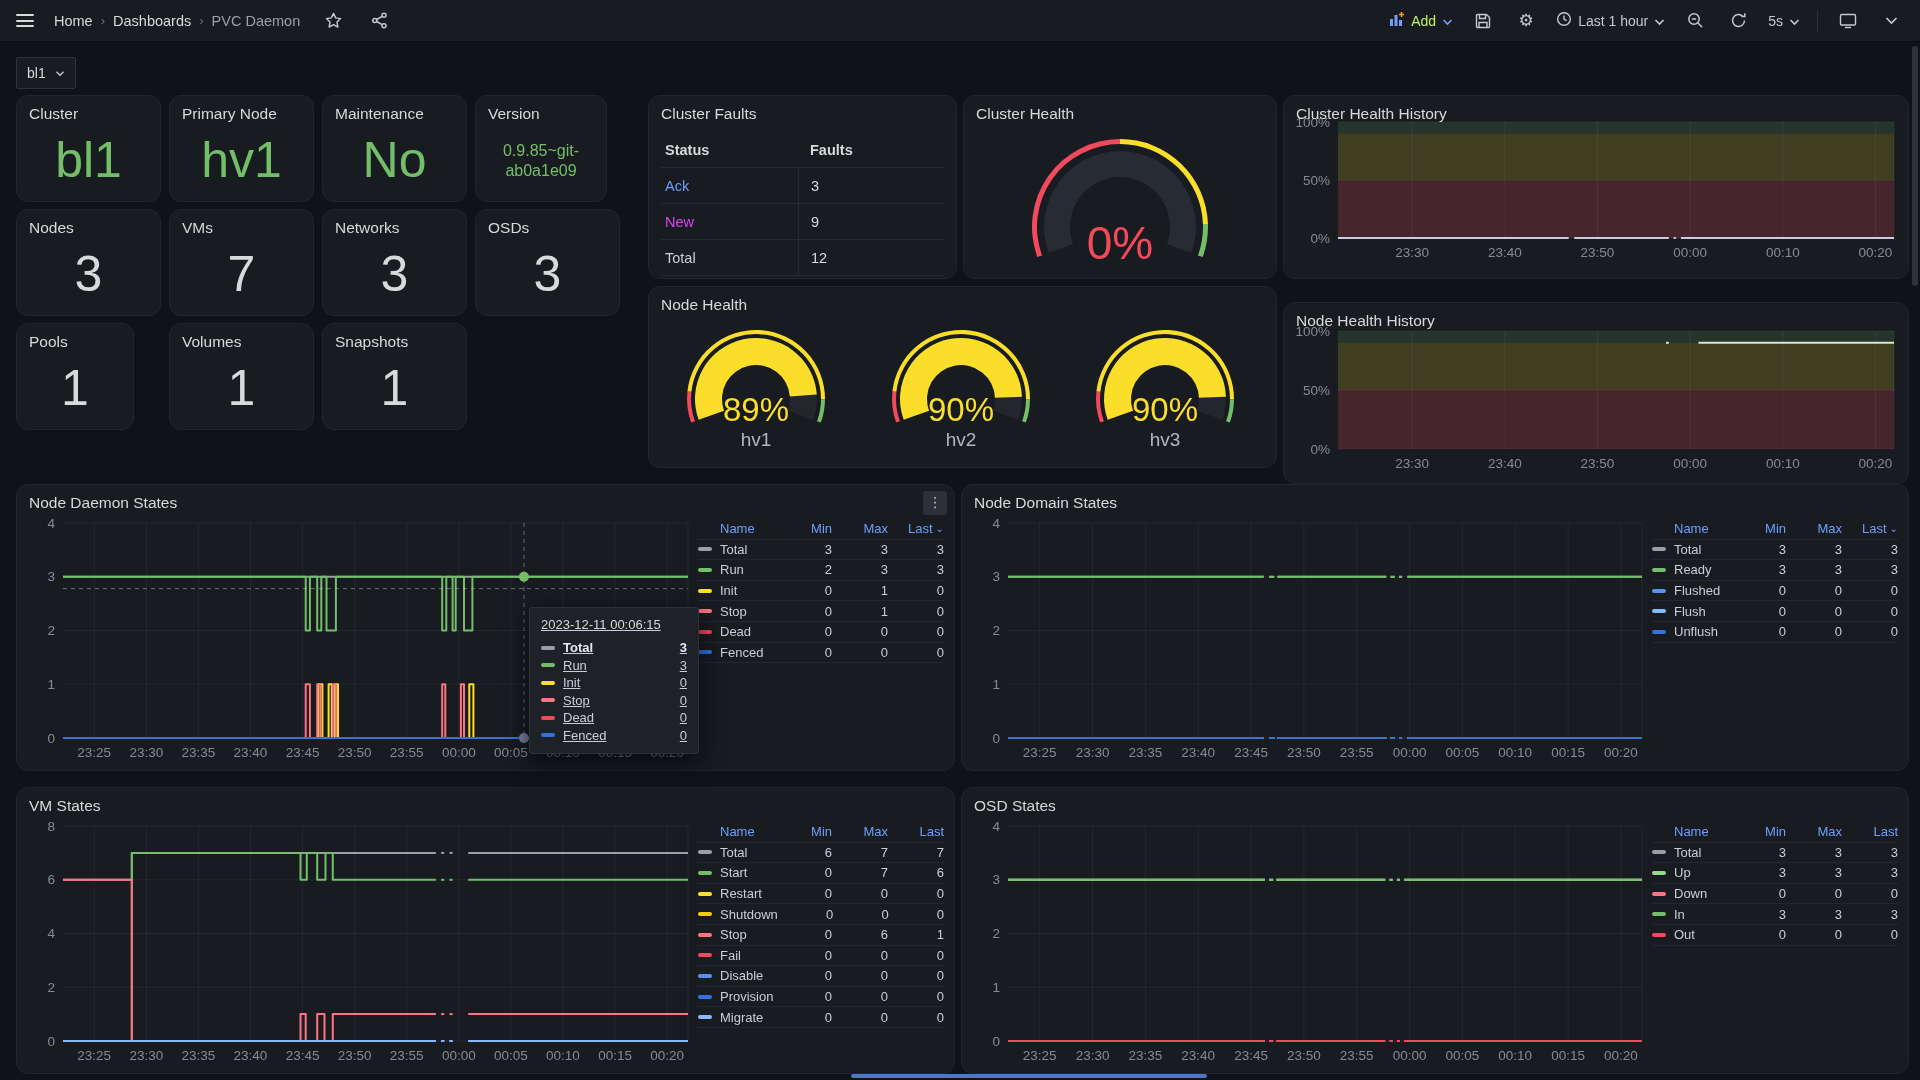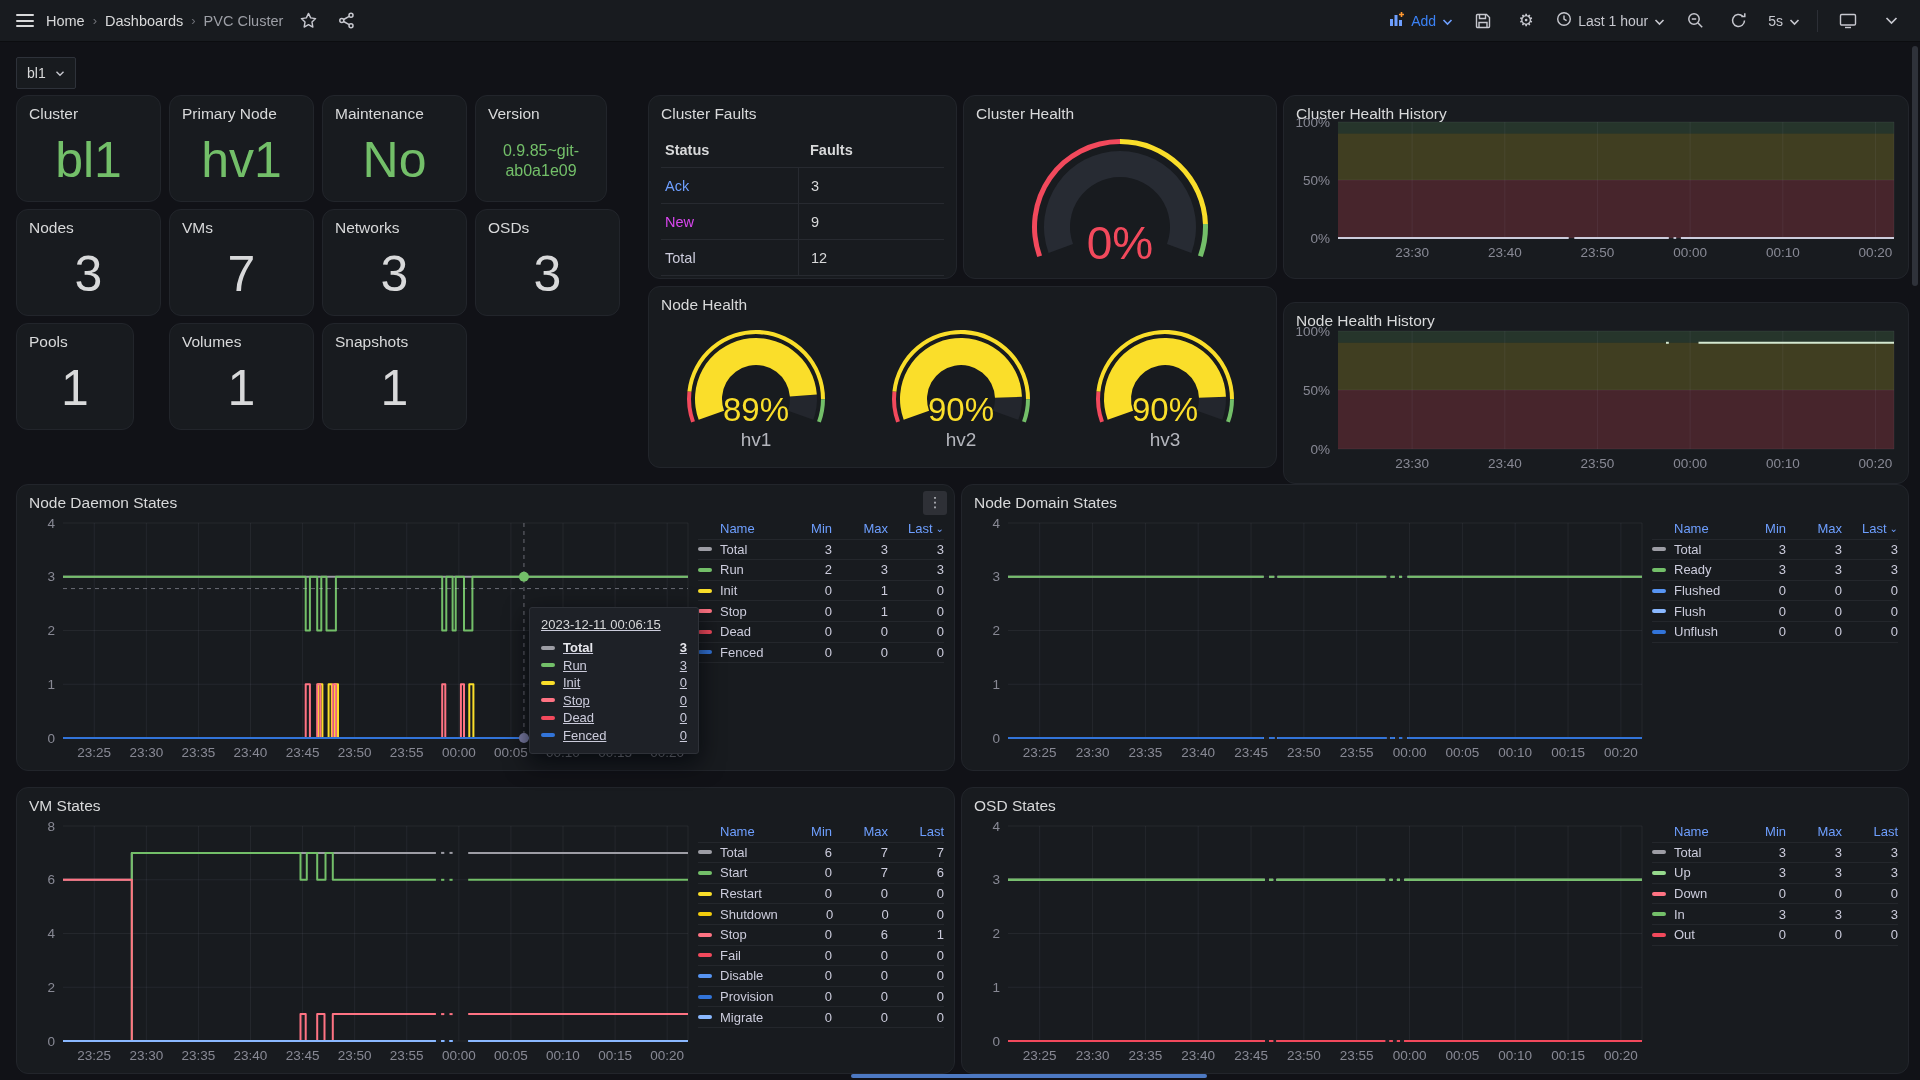--- a/index.html
+++ b/index.html
@@ -5,32 +5,32 @@
   html,body{margin:0;padding:0}
   body{width:1920px;height:1080px;overflow:hidden;background:#111217;
        font-family:"Liberation Sans",sans-serif;color:#ccccdc;position:relative}
   svg text{font-family:"Liberation Sans",sans-serif}
 
   
   .nav{position:absolute;top:0;left:0;right:0;height:42px;background:#181b1f;
        border-bottom:1px solid #0c0d10;display:flex;align-items:center;
        justify-content:space-between;padding:0 16px;box-sizing:border-box;z-index:50}
   .nav-left,.nav-right{display:flex;align-items:center}
-  .nav-left>*{margin-right:12px}
+  .nav-left>*{margin-right:20px}
   .burger{display:flex;flex-direction:column;justify-content:space-between;width:18px;height:13px;cursor:pointer}
   .burger span{height:2px;background:#d8d9da;border-radius:1px}
   .crumbs{display:flex;align-items:center;font-size:14.5px}
   .crumb{color:#d8d9da;cursor:pointer}
   .crumb.current{color:#9d9fa6}
   .crumb-sep{color:#6e7077;margin:0 8px;font-size:13px}
   .nav-ico{display:flex;align-items:center;justify-content:center;width:26px;height:26px;
            color:#c7c8cf;cursor:pointer;border-radius:3px}
   .nav-right>*{margin-left:17px}
   .nav-btn{display:flex;align-items:center;gap:6px;font-size:14px;color:#c7c8cf;cursor:pointer}
-  .nav-btn.blue{color:#3b82f6}
+  .nav-btn.blue{color:#bef264}
   .nav-divider{width:1px;height:22px;background:#2c2f36}
   .gear-glyph{font-size:17px;line-height:1}
 
   
   .var-pill{position:absolute;left:16px;top:57px;height:30px;background:#181b1f;
             border:1px solid #2e323a;border-radius:2px;display:flex;align-items:center;
             gap:9px;padding:0 10px;font-size:14px;color:#d8d9da;cursor:pointer}
   .panel{position:absolute;background:#181b1f;border:1px solid #22252b;border-radius:12px;box-sizing:border-box}
   .ptitle{position:absolute;top:9px;left:12px;font-size:15.5px;color:#d8d9da;white-space:nowrap;cursor:pointer}
   .stat-val{position:absolute;left:0;right:0;top:34px;bottom:10px;display:flex;
@@ -77,21 +77,21 @@
     <div class="burger">
         <span></span>
         <span></span>
         <span></span>
       </div>
     <nav class="crumbs">
       <span class="crumb">Home</span>
       <span class="crumb-sep">›</span>
       <span class="crumb">Dashboards</span>
       <span class="crumb-sep">›</span>
-      <span class="crumb current">PVC Cluster</span>
+      <span class="crumb current">PVC Daemon</span>
     </nav>
     <div class="nav-ico">
       <svg width="17" height="17" viewBox="0 0 18 18" fill="none" stroke="#c7c8cf" stroke-width="1.5" stroke-linejoin="round">
         <path d="M9 1.5l2.3 4.7 5.2.8-3.8 3.7.9 5.2L9 13.4l-4.6 2.5.9-5.2L1.5 7l5.2-.8z"></path>
       </svg>
     </div>
     <div class="nav-ico">
       <svg width="17" height="17" viewBox="0 0 17 17" fill="none" stroke="#c7c8cf" stroke-width="1.5">
         <circle cx="13" cy="3.2" r="2"></circle>
           <circle cx="3.8" cy="8.5" r="2"></circle>

